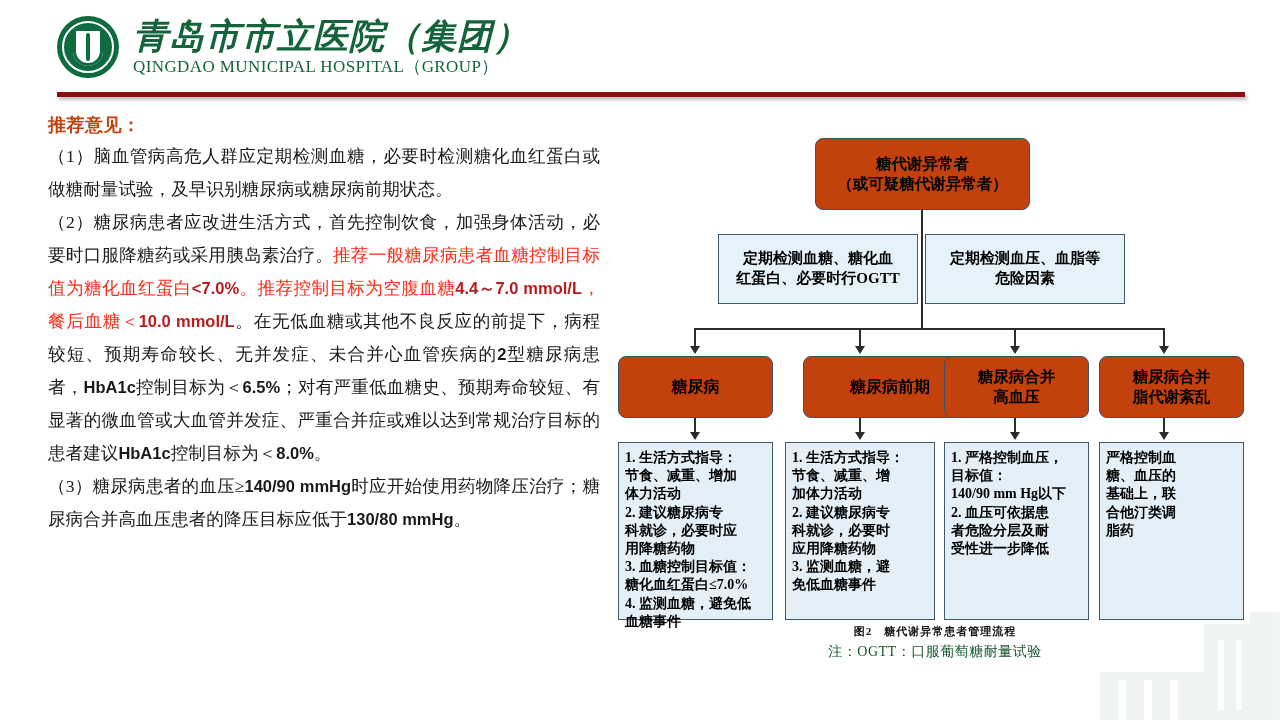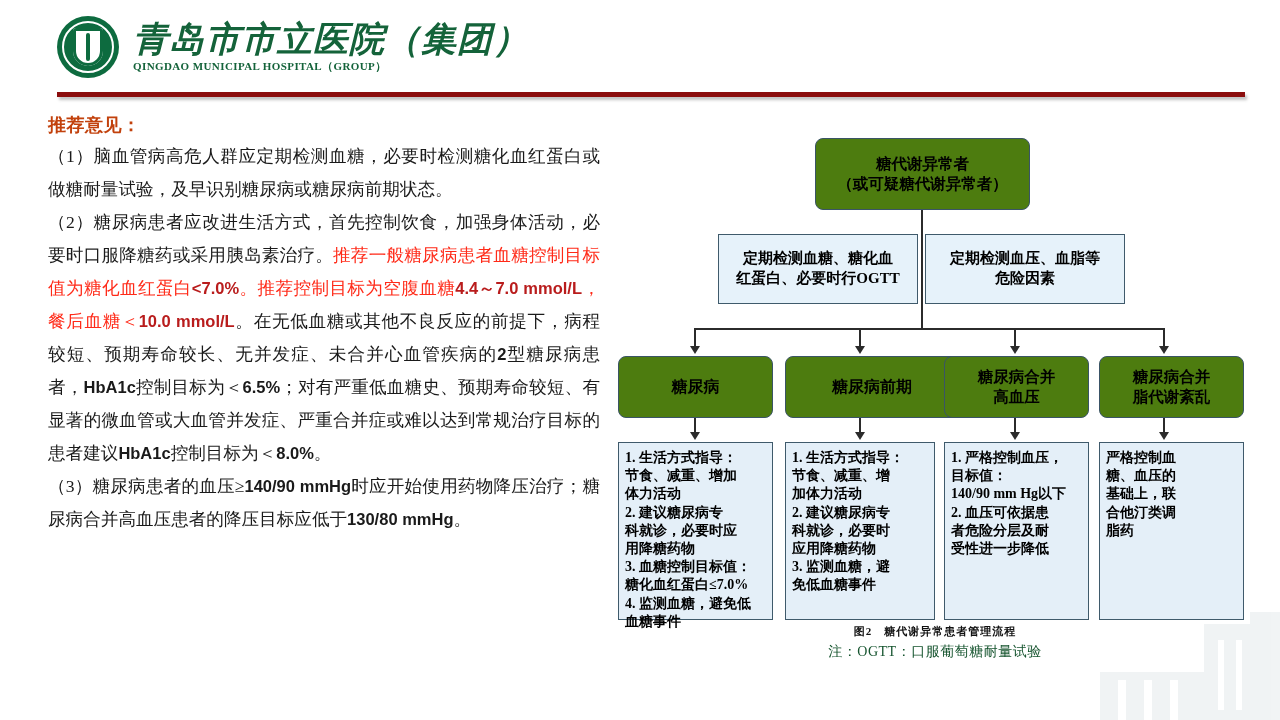--- a/index.html
+++ b/index.html
@@ -72,22 +72,22 @@
     font-size: 35px;
     font-weight: bold;
     color: #14633a;
     letter-spacing: 1px;
     font-style: italic;
     white-space: nowrap;
   }
   #logo-en {
     margin-top: 4px;
     font-family: "Liberation Serif", "DejaVu Serif", serif;
-    font-size: 11px;
-    font-weight: bold;
+    font-size: 17px;
+    font-weight: normal;
     color: #14633a;
     letter-spacing: 0.4px;
     white-space: nowrap;
   }
   #header-rule {
     position: absolute;
     left: 57px;
     top: 92px;
     width: 1188px;
     height: 5px;
@@ -151,21 +151,21 @@
     color: #000;
     display: flex;
     align-items: center;
     justify-content: center;
     text-align: center;
     font-weight: bold;
     line-height: 1.32;
   }
   .fc-box.rounded {
     border-radius: 8px;
-    background: #4d7c0f;
+    background: #c2410c;
     border: 1.4px solid #3a5466;
   }
   .fc-box.detail {
     align-items: flex-start;
     justify-content: flex-start;
     text-align: left;
     padding: 6px 4px 4px 6px;
     background: #e4eff8;
     line-height: 1.30;
   }
@@ -258,21 +258,21 @@
   <div class="fc-line" style="left:249px; top:204px; width:1.6px; height:20px;"></div>
   <div class="fc-arrow" style="left:245px; top:222px;"></div>
 
   <div class="fc-line" style="left:404px; top:204px; width:1.6px; height:20px;"></div>
   <div class="fc-arrow" style="left:400px; top:222px;"></div>
 
   <div class="fc-line" style="left:553px; top:204px; width:1.6px; height:20px;"></div>
   <div class="fc-arrow" style="left:549px; top:222px;"></div>
 
   <div class="fc-box rounded" style="left:8px; top:232px; width:155px; height:62px; font-size:16px;">糖尿病</div>
-  <div class="fc-box rounded" style="left:175px; top:232px; width:174px; height:62px; font-size:16px;">糖尿病前期</div>
+  <div class="fc-box rounded" style="left:193px; top:232px; width:174px; height:62px; font-size:16px;">糖尿病前期</div>
   <div class="fc-box rounded" style="left:334px; top:232px; width:145px; height:62px; font-size:15.5px;">糖尿病合并<br>高血压</div>
   <div class="fc-box rounded" style="left:489px; top:232px; width:145px; height:62px; font-size:15.5px;">糖尿病合并<br>脂代谢紊乱</div>
 
   <div class="fc-line" style="left:84px; top:294px; width:1.6px; height:16px;"></div>
   <div class="fc-arrow" style="left:80px; top:308px;"></div>
 
   <div class="fc-line" style="left:249px; top:294px; width:1.6px; height:16px;"></div>
   <div class="fc-arrow" style="left:245px; top:308px;"></div>
 
   <div class="fc-line" style="left:404px; top:294px; width:1.6px; height:16px;"></div>

